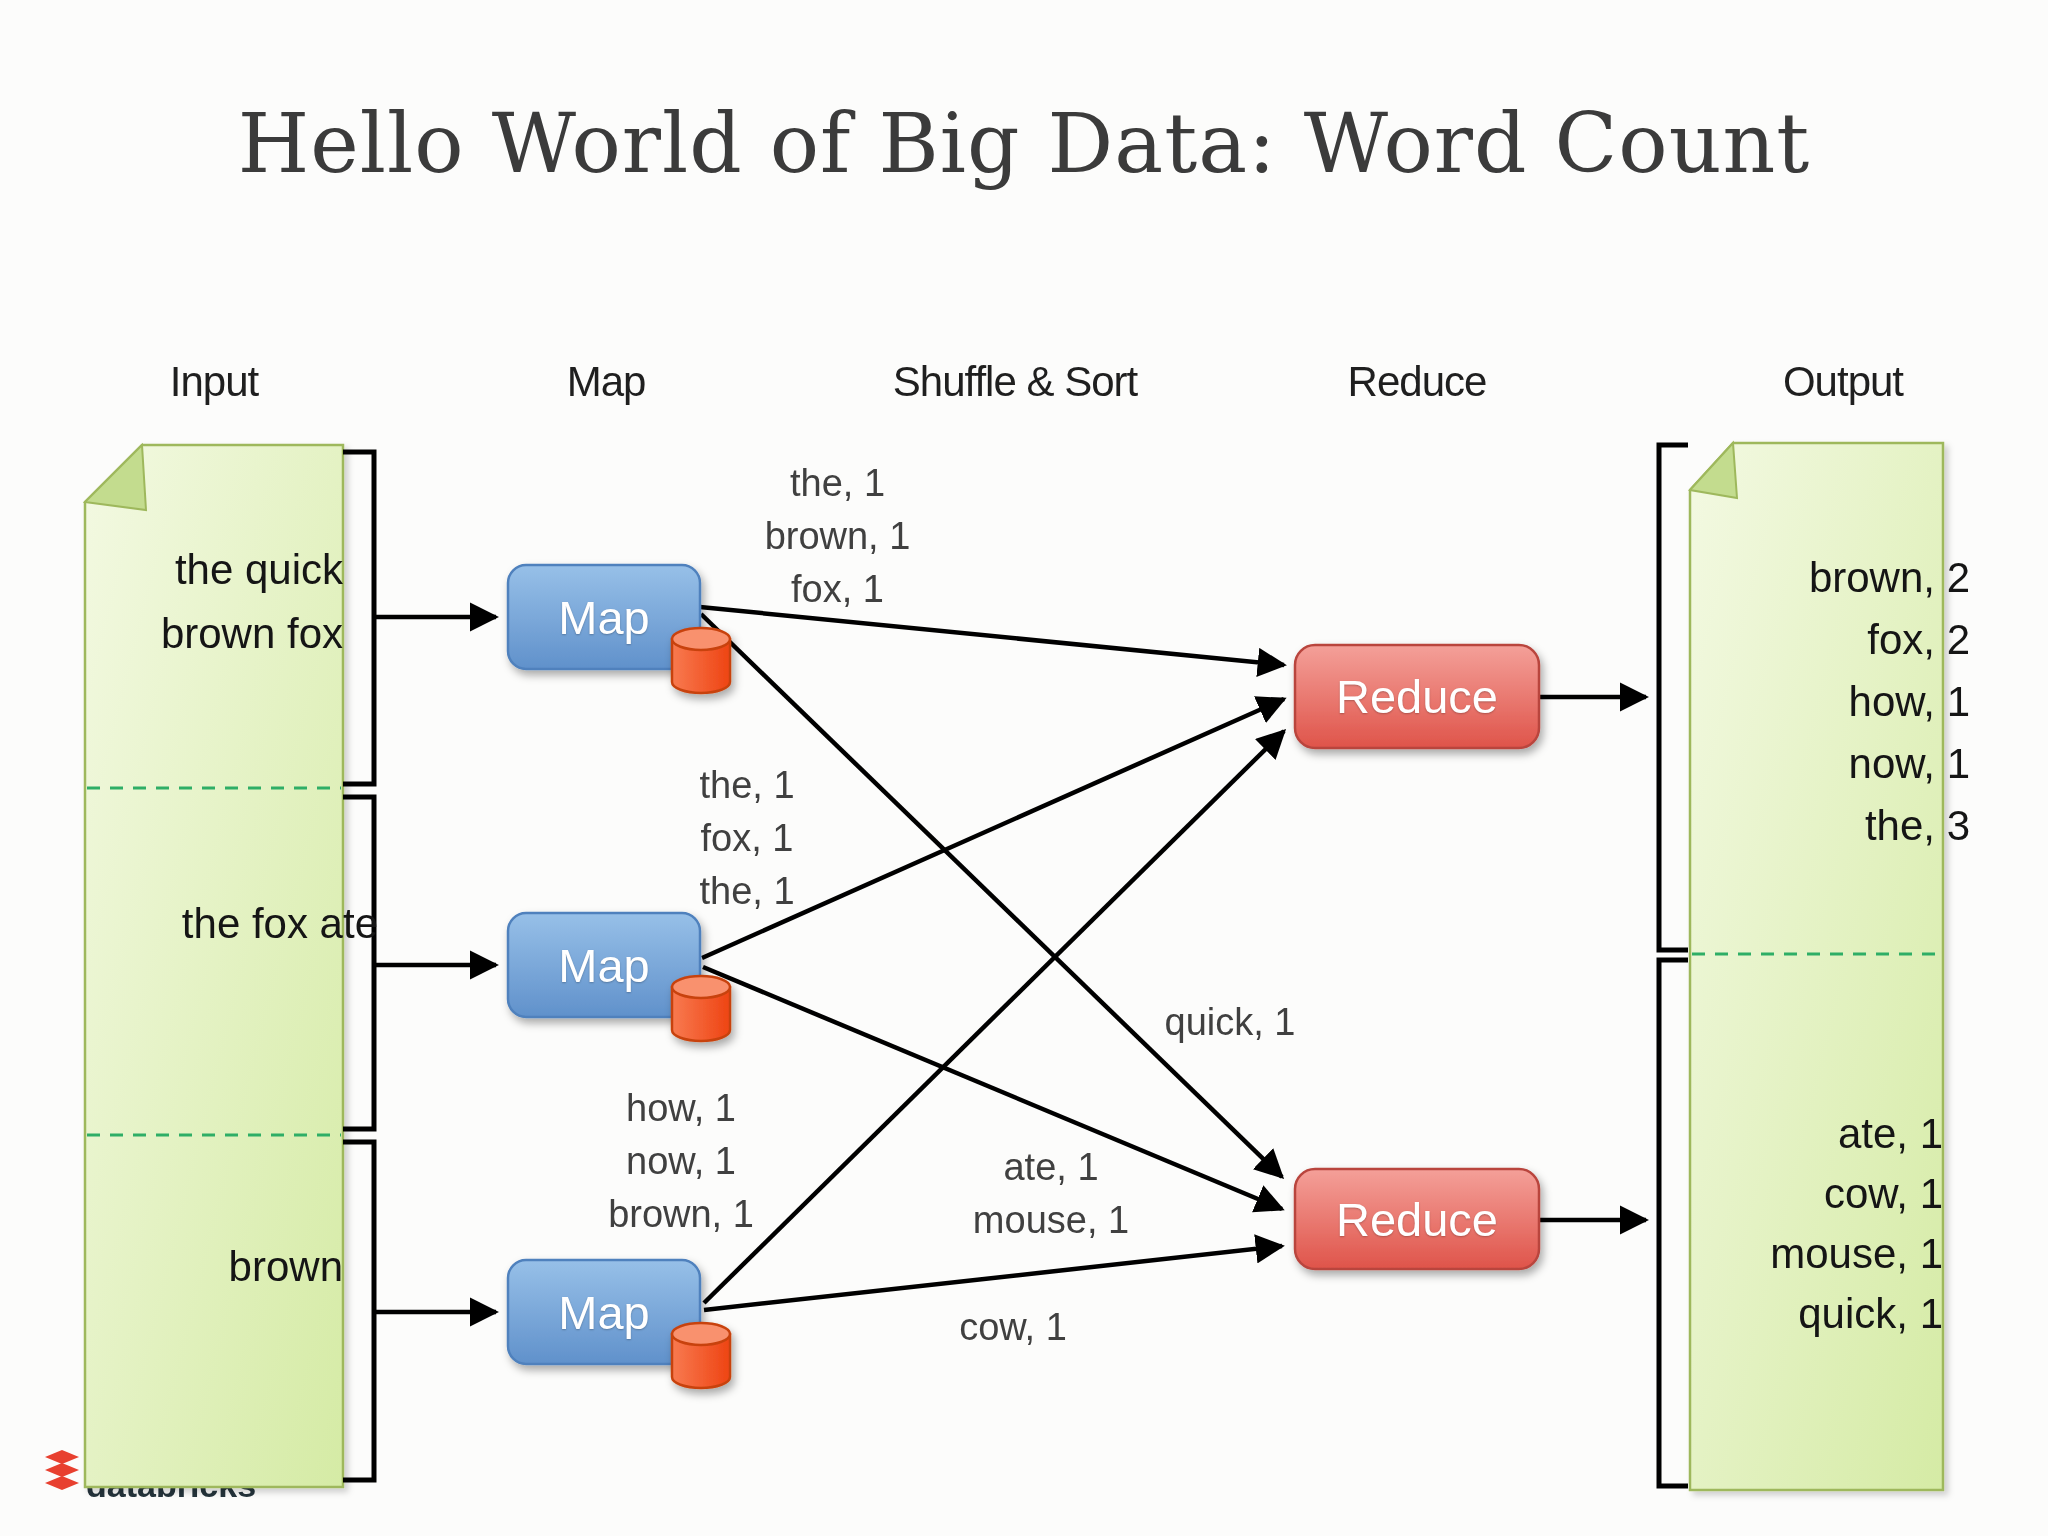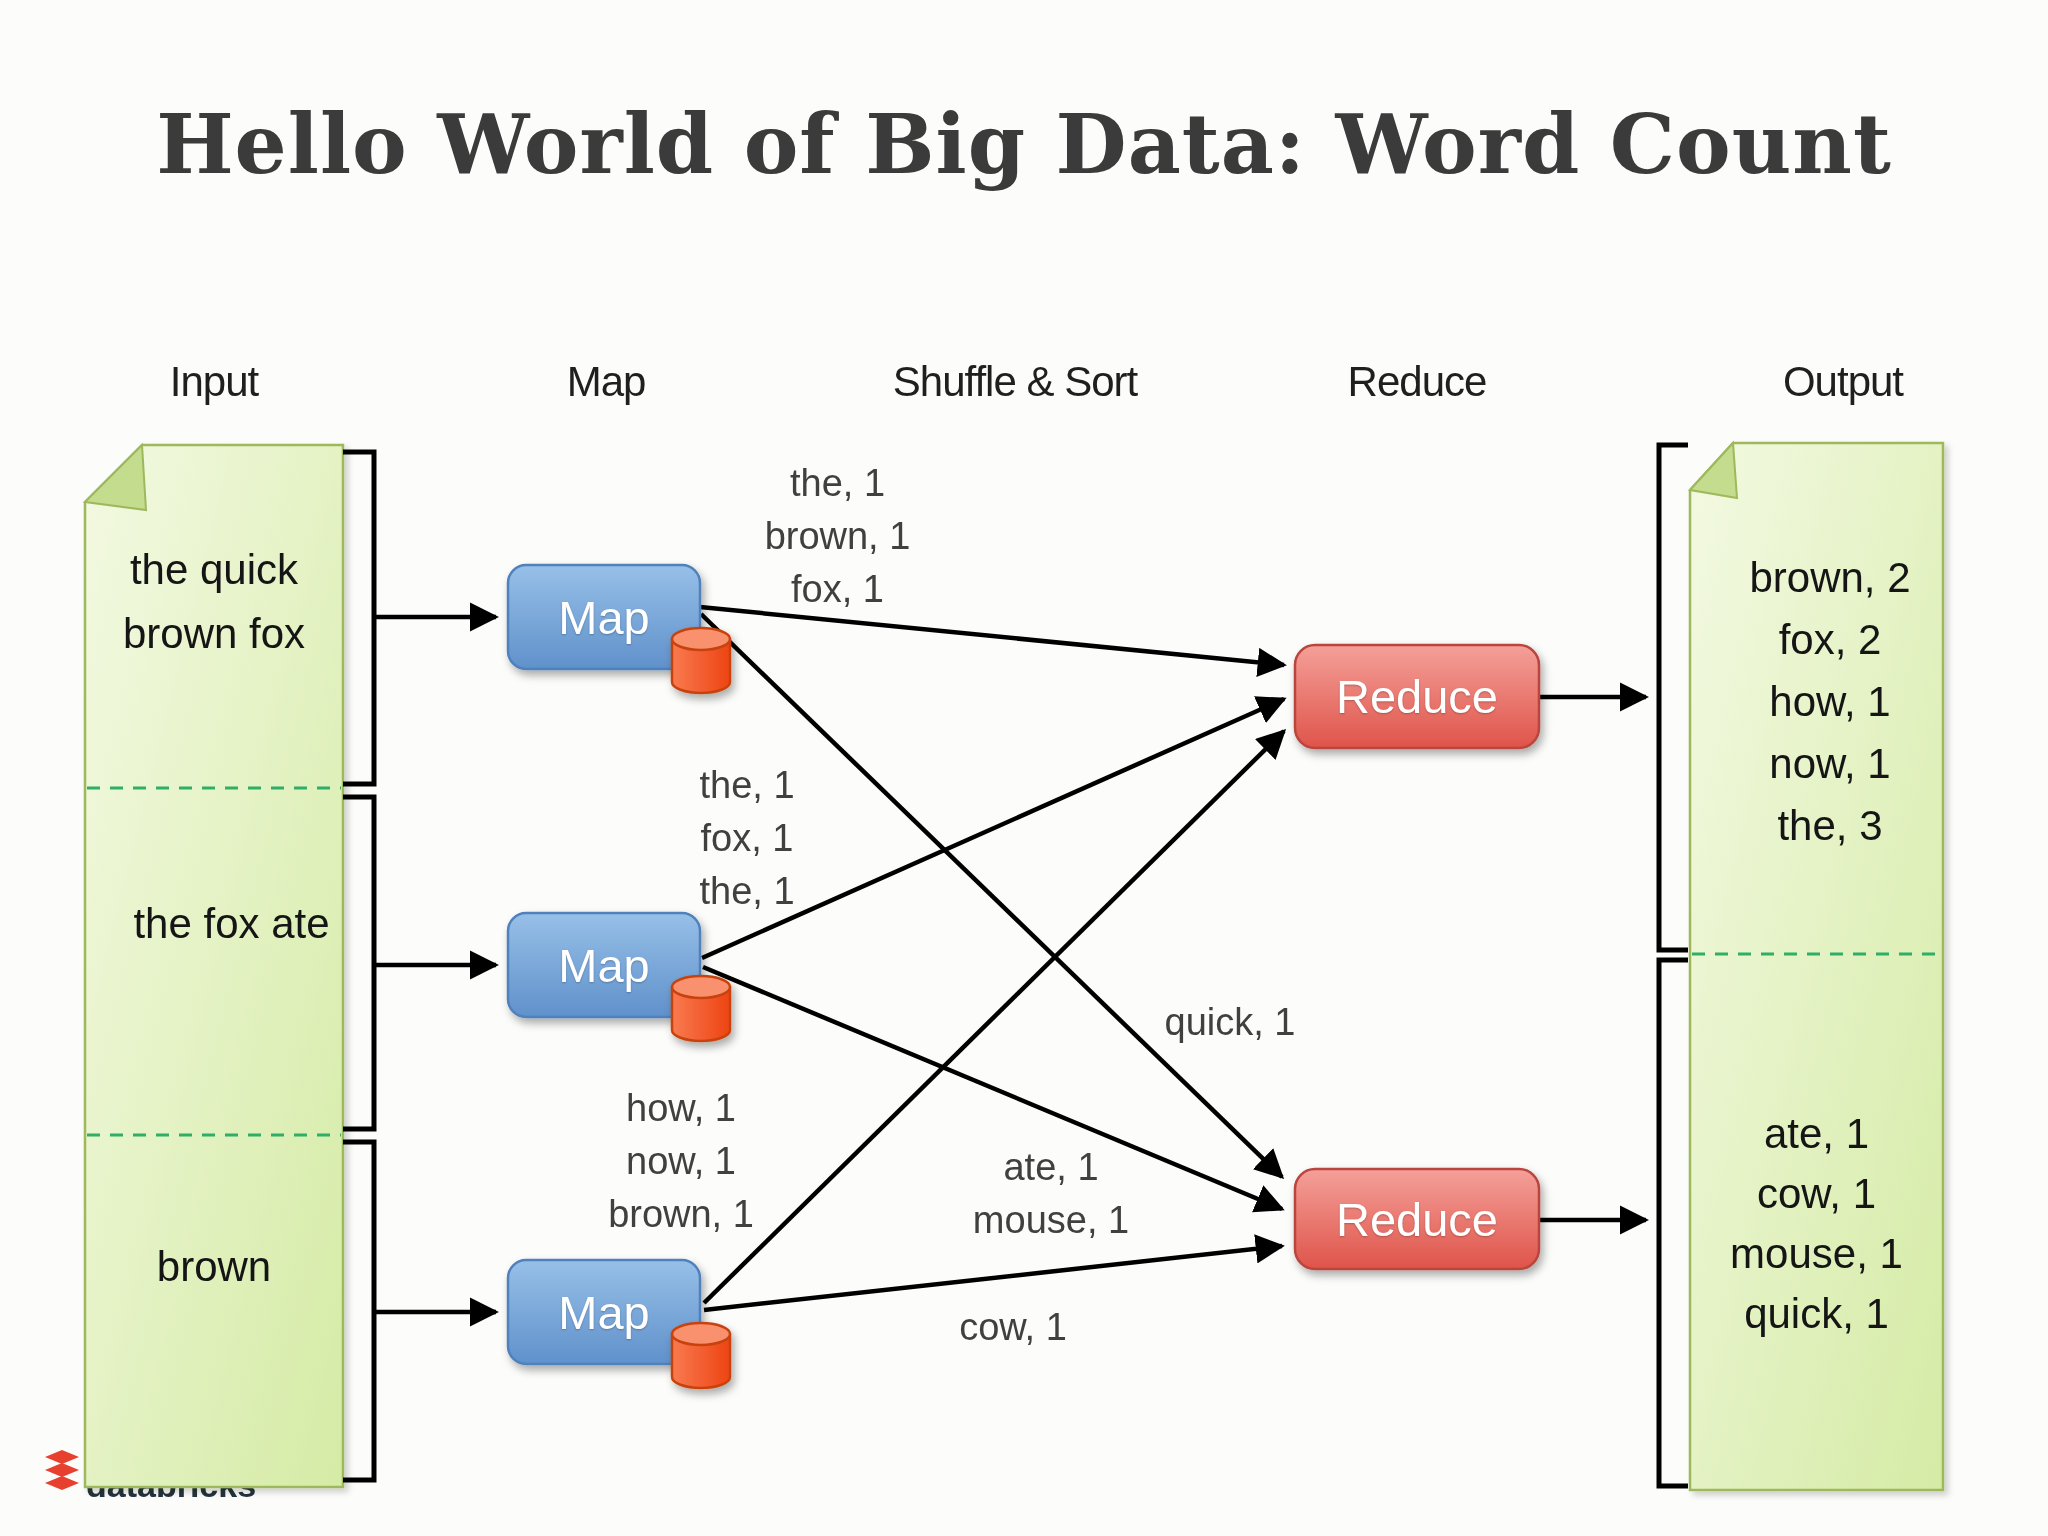--- a/index.html
+++ b/index.html
@@ -2,24 +2,24 @@
 <html><head>
 <meta charset="utf-8">
 <style>
   html,body{margin:0;padding:0;background:#e9e9e9;}
   .canvas{position:relative;width:2048px;height:1536px;background:#fcfcfb;overflow:hidden;
           font-family:"Liberation Sans",sans-serif;}
   .overlay{position:absolute;left:0;top:0;width:2048px;height:1536px;}
   .abs{position:absolute;}
   .title{width:2048px;top:96px;left:0;text-align:center;
          font-family:"DejaVu Serif","Liberation Serif",serif;
-         font-size:82px;color:#3b3b3b;letter-spacing:1px;font-weight:bold;}
+         font-size:82px;color:#3b3b3b;letter-spacing:1px;}
   .colhead{top:358px;font-size:42px;color:#1f1f1f;letter-spacing:-1px;
            transform:translateX(-50%);white-space:nowrap;}
-  .notetext{color:#151515;font-size:42px;text-align:center;}
+  .notetext{color:#151515;font-size:42px;text-align:right;}
   .notetext div{white-space:nowrap;}
   .shuffle{color:#404040;font-size:38px;text-align:center;}
   .shuffle div{line-height:53px;white-space:nowrap;}
   .boxlabel{display:flex;align-items:center;justify-content:center;color:#fff;
             font-size:47px;text-shadow:0 1px 2px rgba(0,0,0,.25);}
 </style>
 </head>
 <body>
 
 <div class="canvas">

